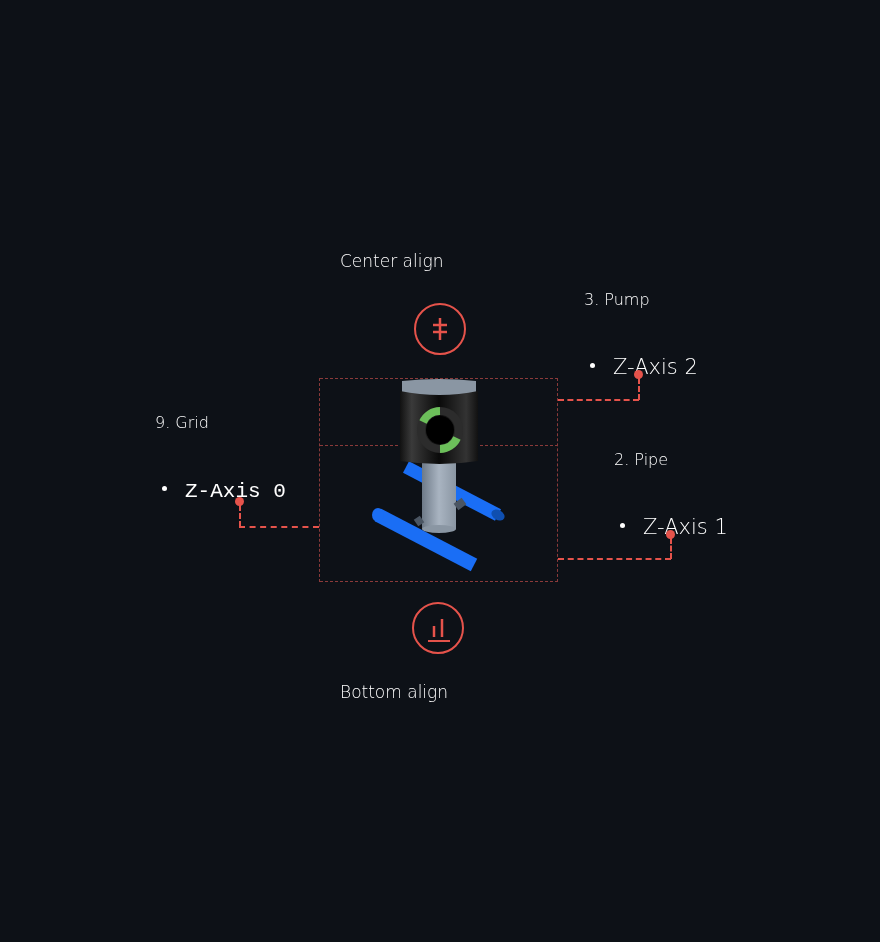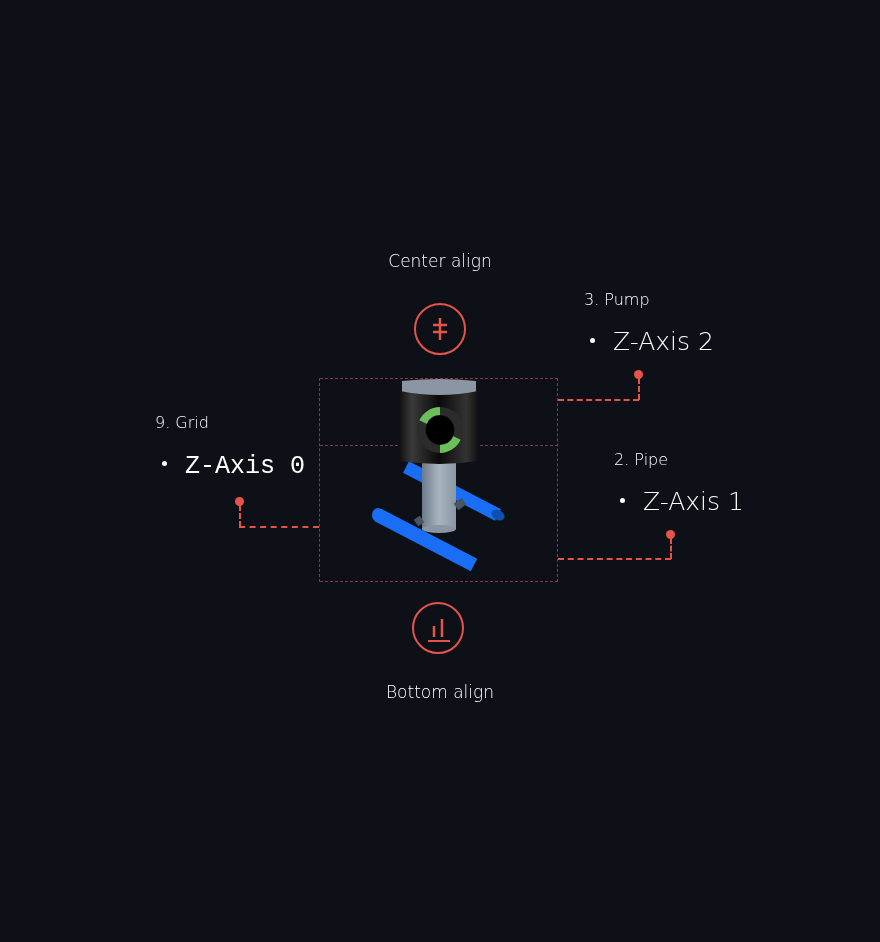--- a/index.html
+++ b/index.html
@@ -1,21 +1,21 @@
 <!DOCTYPE html>
 <html><head>
 <meta charset="utf-8">
 <style>
   html, body { margin:0; padding:0; }
   body { width:880px; height:942px; background:#0d1117; position:relative; overflow:hidden;
          font-family:"DejaVu Sans","Liberation Sans",sans-serif; color:#ffffff; }
   .abs { position:absolute; }
-  .align-label { font-size:17px; font-weight:300; white-space:nowrap; text-align:center; width:200px; }
+  .align-label { font-size:17px; font-weight:300; white-space:nowrap; text-align:left; width:200px; }
   .item-title { font-size:16px; font-weight:300; white-space:nowrap; }
-  .item-sub { font-size:25px; font-weight:300; white-space:nowrap; }
+  .item-sub { font-size:21px; font-weight:300; white-space:nowrap;margin-top:28px; }
   .bullet { display:inline-block; width:5px; height:5px; border-radius:50%; background:#fff; margin-right:18px; vertical-align:middle; position:relative; top:-3px; }
   .circle-btn { width:52px; height:52px; border:2px solid #e5534b; border-radius:50%; box-sizing:border-box; }
   .dot { width:9px; height:9px; background:#e5534b; border-radius:50%; }
   .dash-h { height:0; border-top:2px dashed #e5534b; }
   .dash-v { width:0; border-left:2px dashed #e5534b; }
   .box-line-h { height:0; border-top:1.5px dashed #8a3a3a; }
   .box-line-v { width:0; border-left:1.5px dashed #8a3a3a; }
 </style>
 </head>
 <body>

